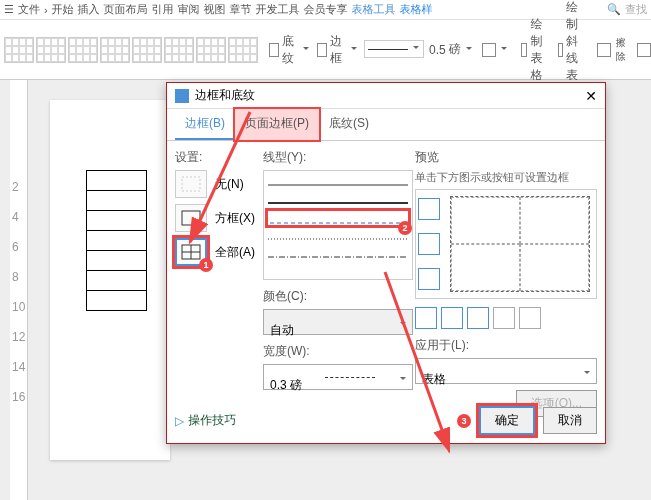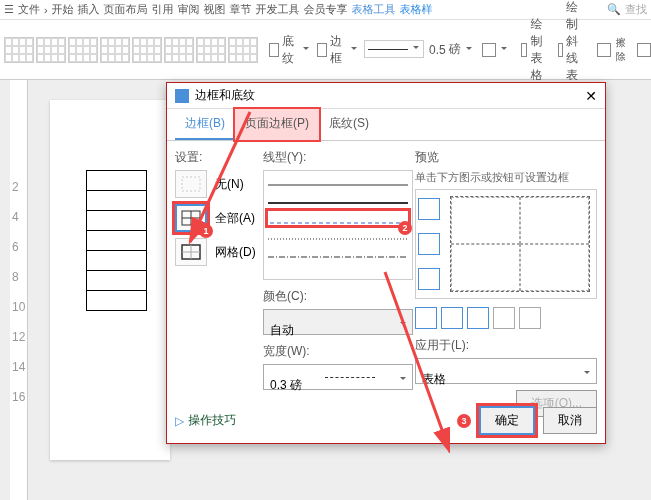--- a/index.html
+++ b/index.html
@@ -307,40 +307,38 @@
     <div class="col1">
       <div class="lbl">设置:</div>
       <div class="opt">
           <div class="ico">
             <svg width="20" height="16">
               <rect x="1" y="1" width="18" height="14" fill="none" stroke="#ccc" stroke-dasharray="2"></rect>
             </svg>
           </div>
           <span>无(N)</span>
         </div>
+      <div class="opt">
+          <div class="ico">
+            <svg width="20" height="16">
+              <rect x="1" y="1" width="18" height="14" fill="none" stroke="#333"></rect>
+            </svg>
+          </div>
+          <span>方框(X)</span>
+        </div>
       <div class="opt hl">
           <div class="ico sel">
             <svg width="20" height="16">
               <rect x="1" y="1" width="18" height="14" fill="none" stroke="#333"></rect>
               <line x1="10" y1="1" x2="10" y2="15" stroke="#333"></line>
               <line x1="1" y1="8" x2="19" y2="8" stroke="#333"></line>
             </svg>
             <div class="badge" style="right:-8px;bottom:-8px">1</div>
           </div>
           <span>全部(A)</span>
-        </div>
-      <div class="opt">
-          <div class="ico">
-            <svg width="20" height="16">
-              <rect x="1" y="1" width="18" height="14" fill="none" stroke="#333" stroke-width="1.5"></rect>
-              <line x1="10" y1="1" x2="10" y2="15" stroke="#aaa"></line>
-              <line x1="1" y1="8" x2="19" y2="8" stroke="#aaa"></line>
-            </svg>
-          </div>
-          <span>网格(D)</span>
         </div>
     </div>
     <div class="col2">
       <div class="lbl">线型(Y):</div>
       <div class="linelist">
         <div class="ln"><svg width="100%" height="2">
               <line x1="0" y1="1" x2="140" y2="1" stroke="#333"></line>
             </svg></div>
         <div class="ln"><svg width="100%" height="2">
               <line x1="0" y1="1" x2="140" y2="1" stroke="#333" stroke-width="2"></line>

